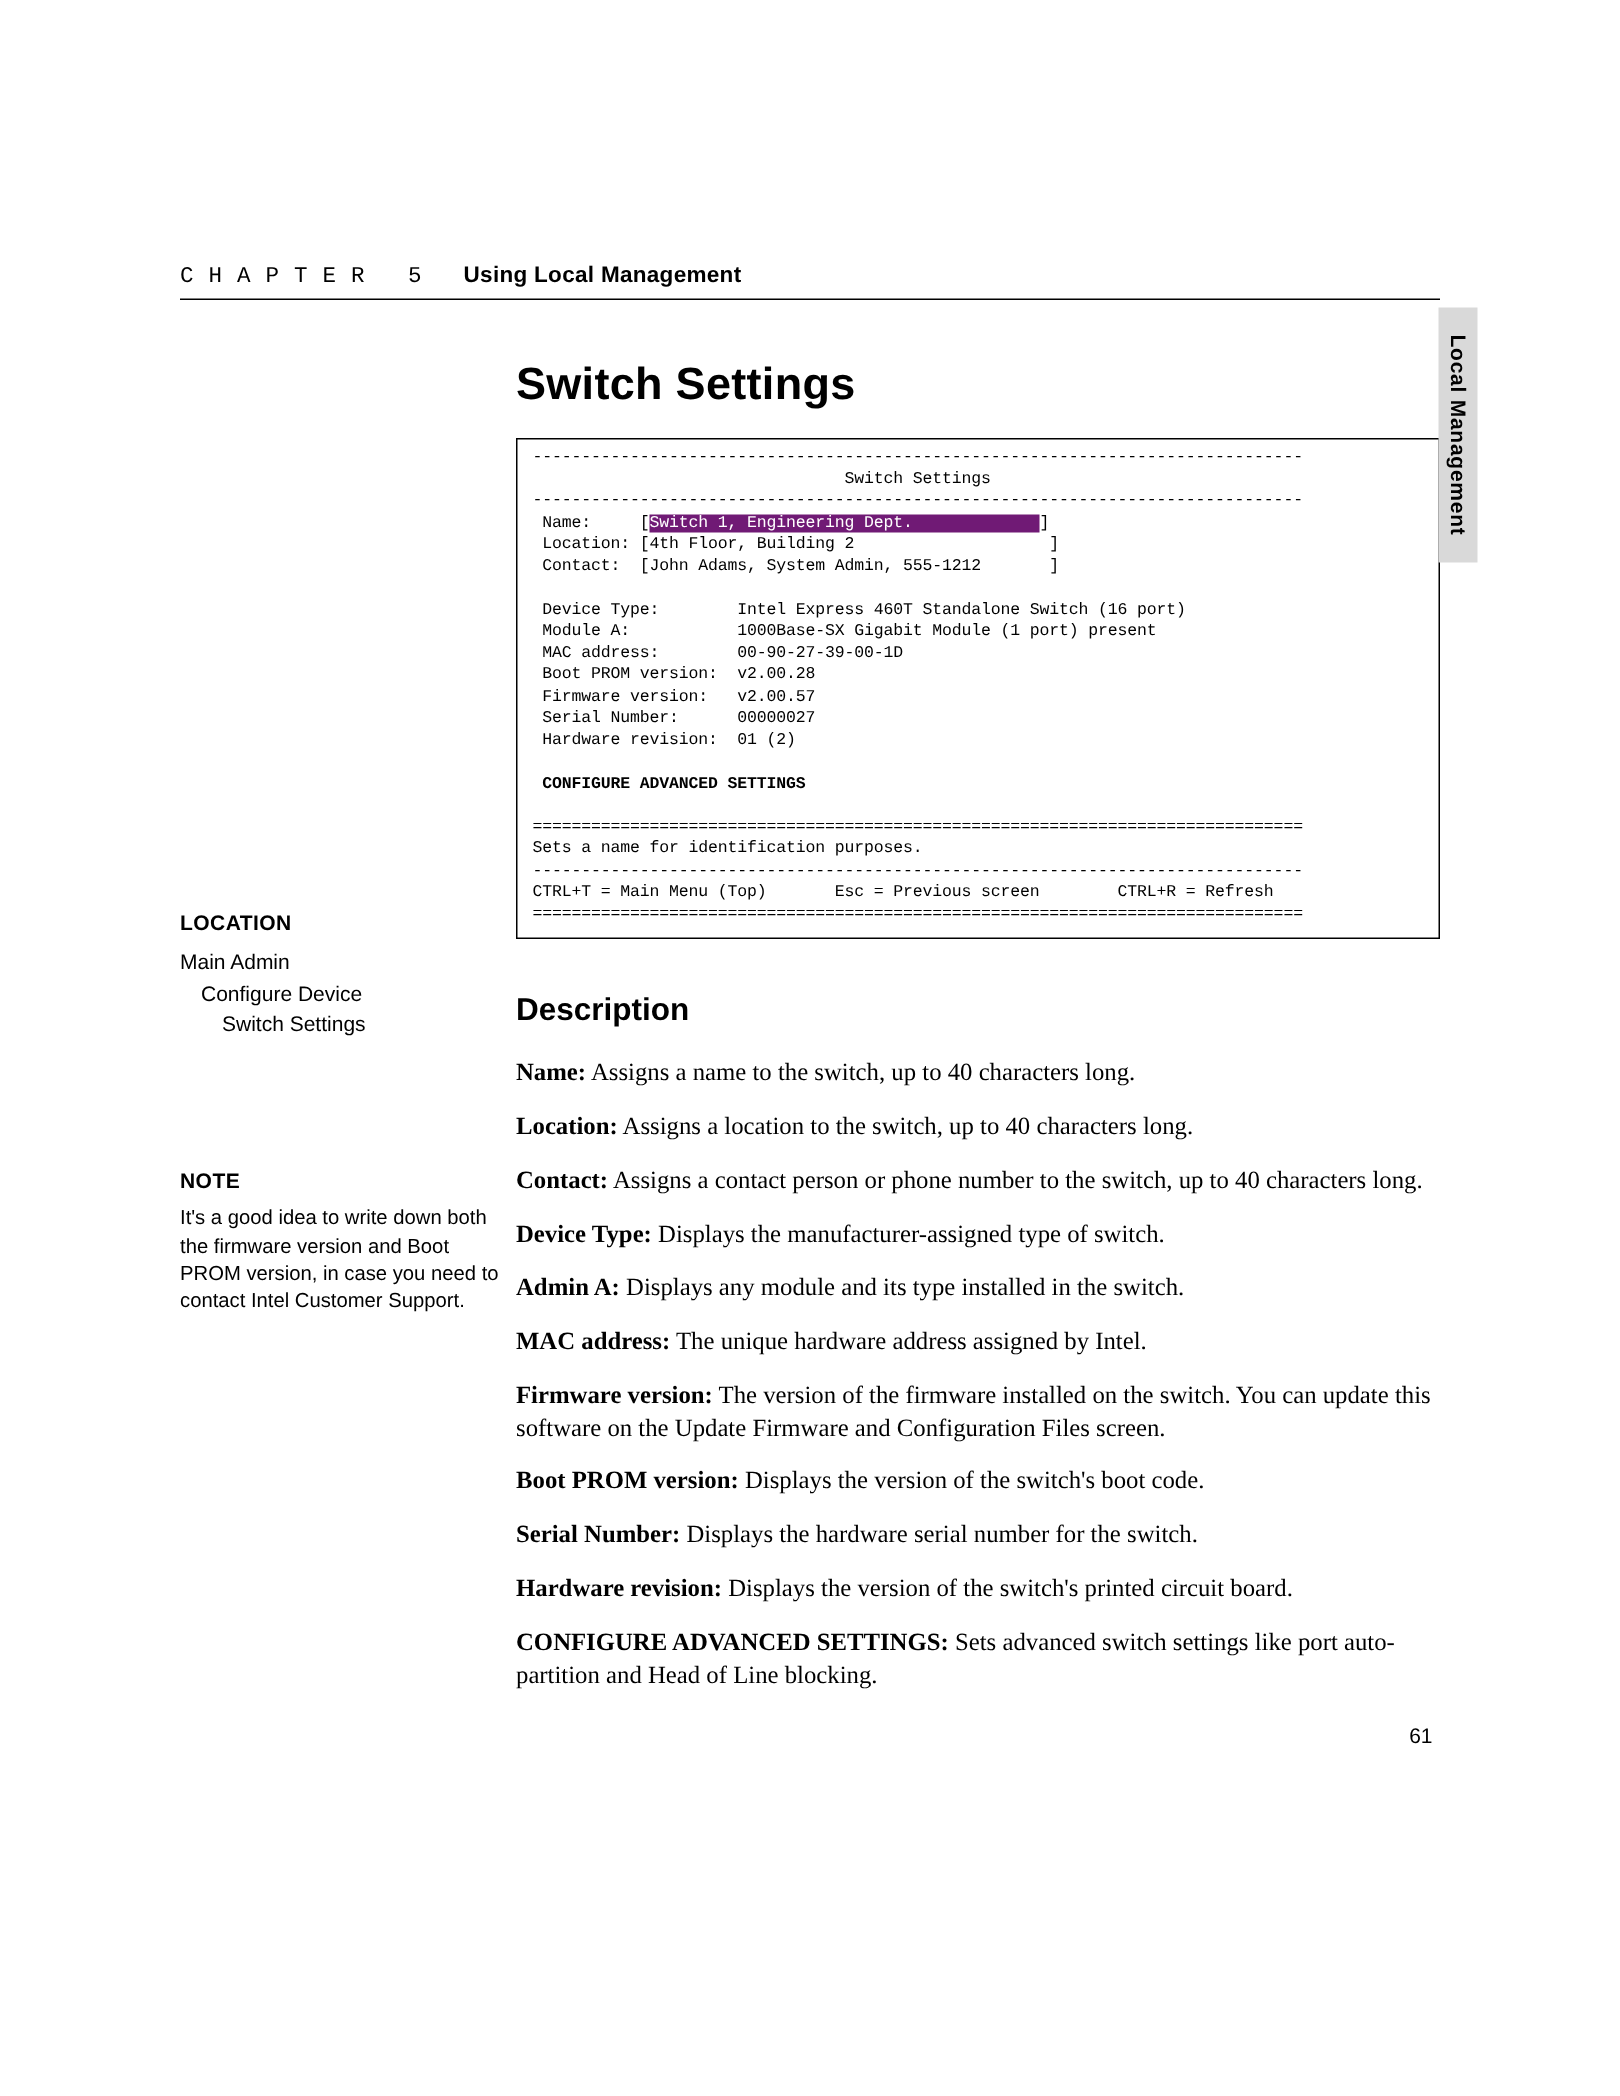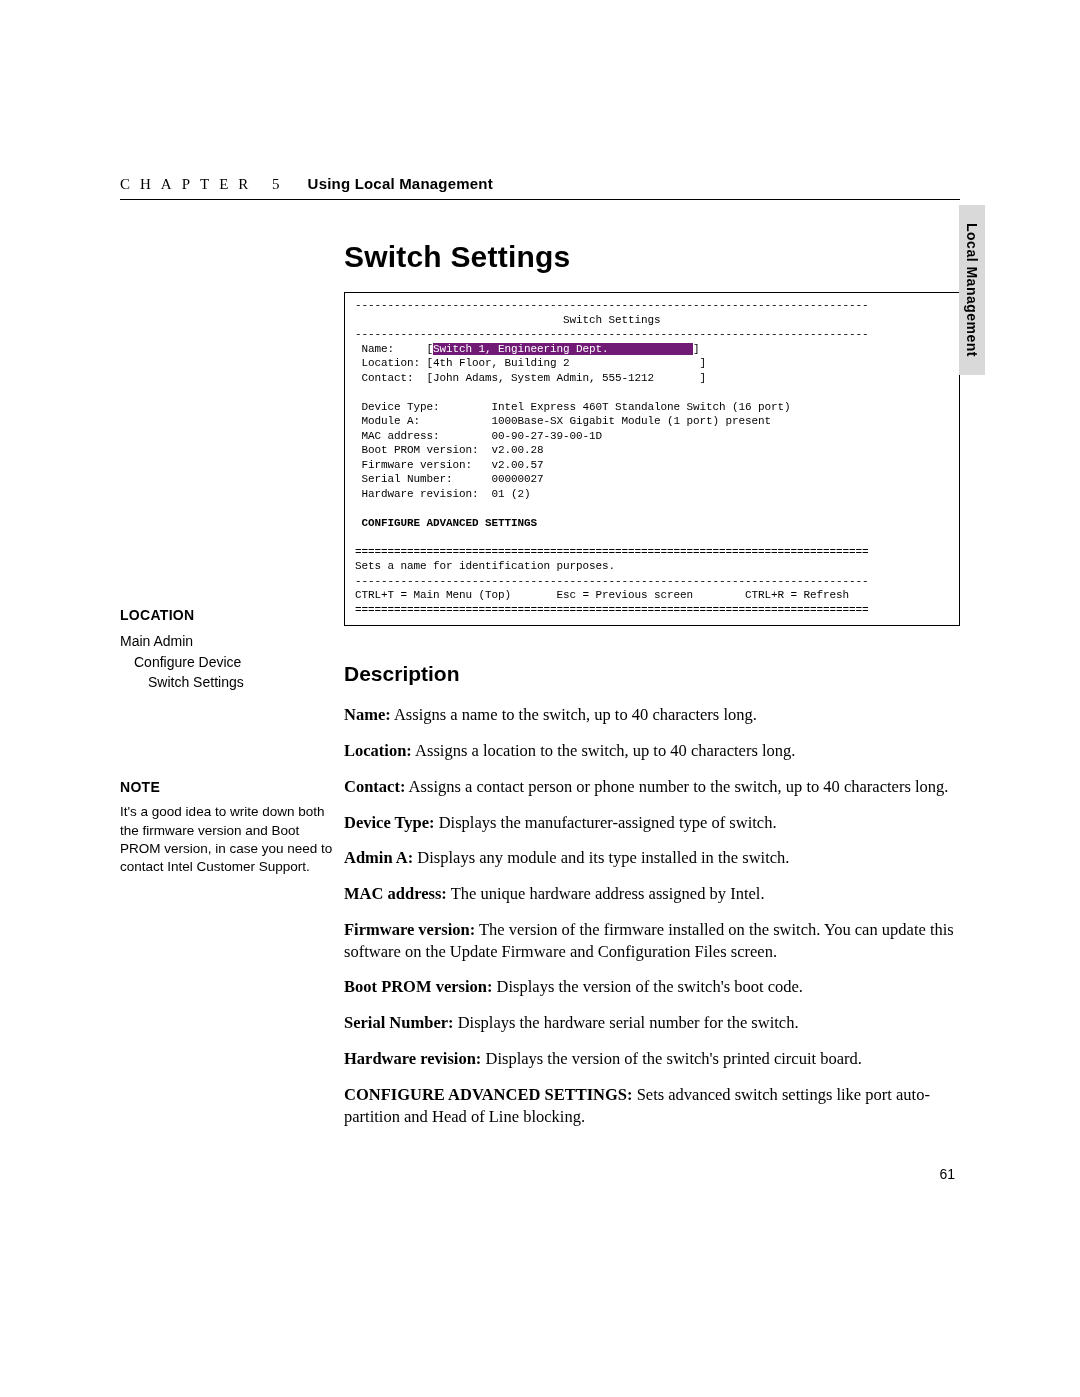--- a/index.html
+++ b/index.html
@@ -15,21 +15,21 @@
     position: relative;
     box-sizing: border-box;
     padding: 175px 120px 100px 120px;
   }
   .header-line {
     border-bottom: 1px solid #000;
     padding-bottom: 6px;
     margin-bottom: 40px;
   }
   .chapter-label {
-    font-family: Liberation Serif, serif;
+    font-family: Liberation Mono, monospace;
     font-size: 15px;
     letter-spacing: 10px;
   }
   .chapter-title {
     font-family: "Helvetica Neue", Arial, sans-serif;
     font-weight: bold;
     font-size: 15px;
     color: #000000;
     margin-left: 14px;
     letter-spacing: 0.2px;
@@ -109,21 +109,21 @@
   }
   .desc p {
     font-size: 16.5px;
     margin: 0 0 14px 0;
     line-height: 1.32;
   }
   .desc b { font-weight: bold; }
 
   .page-number {
     position: absolute;
-    bottom: 215px;
+    bottom: 232px;
     right: 125px;
     font-size: 14px;
     font-family: "Helvetica Neue", Arial, sans-serif;
   }
 </style>
 </head>
 <body>
 
 <div class="page">
 

